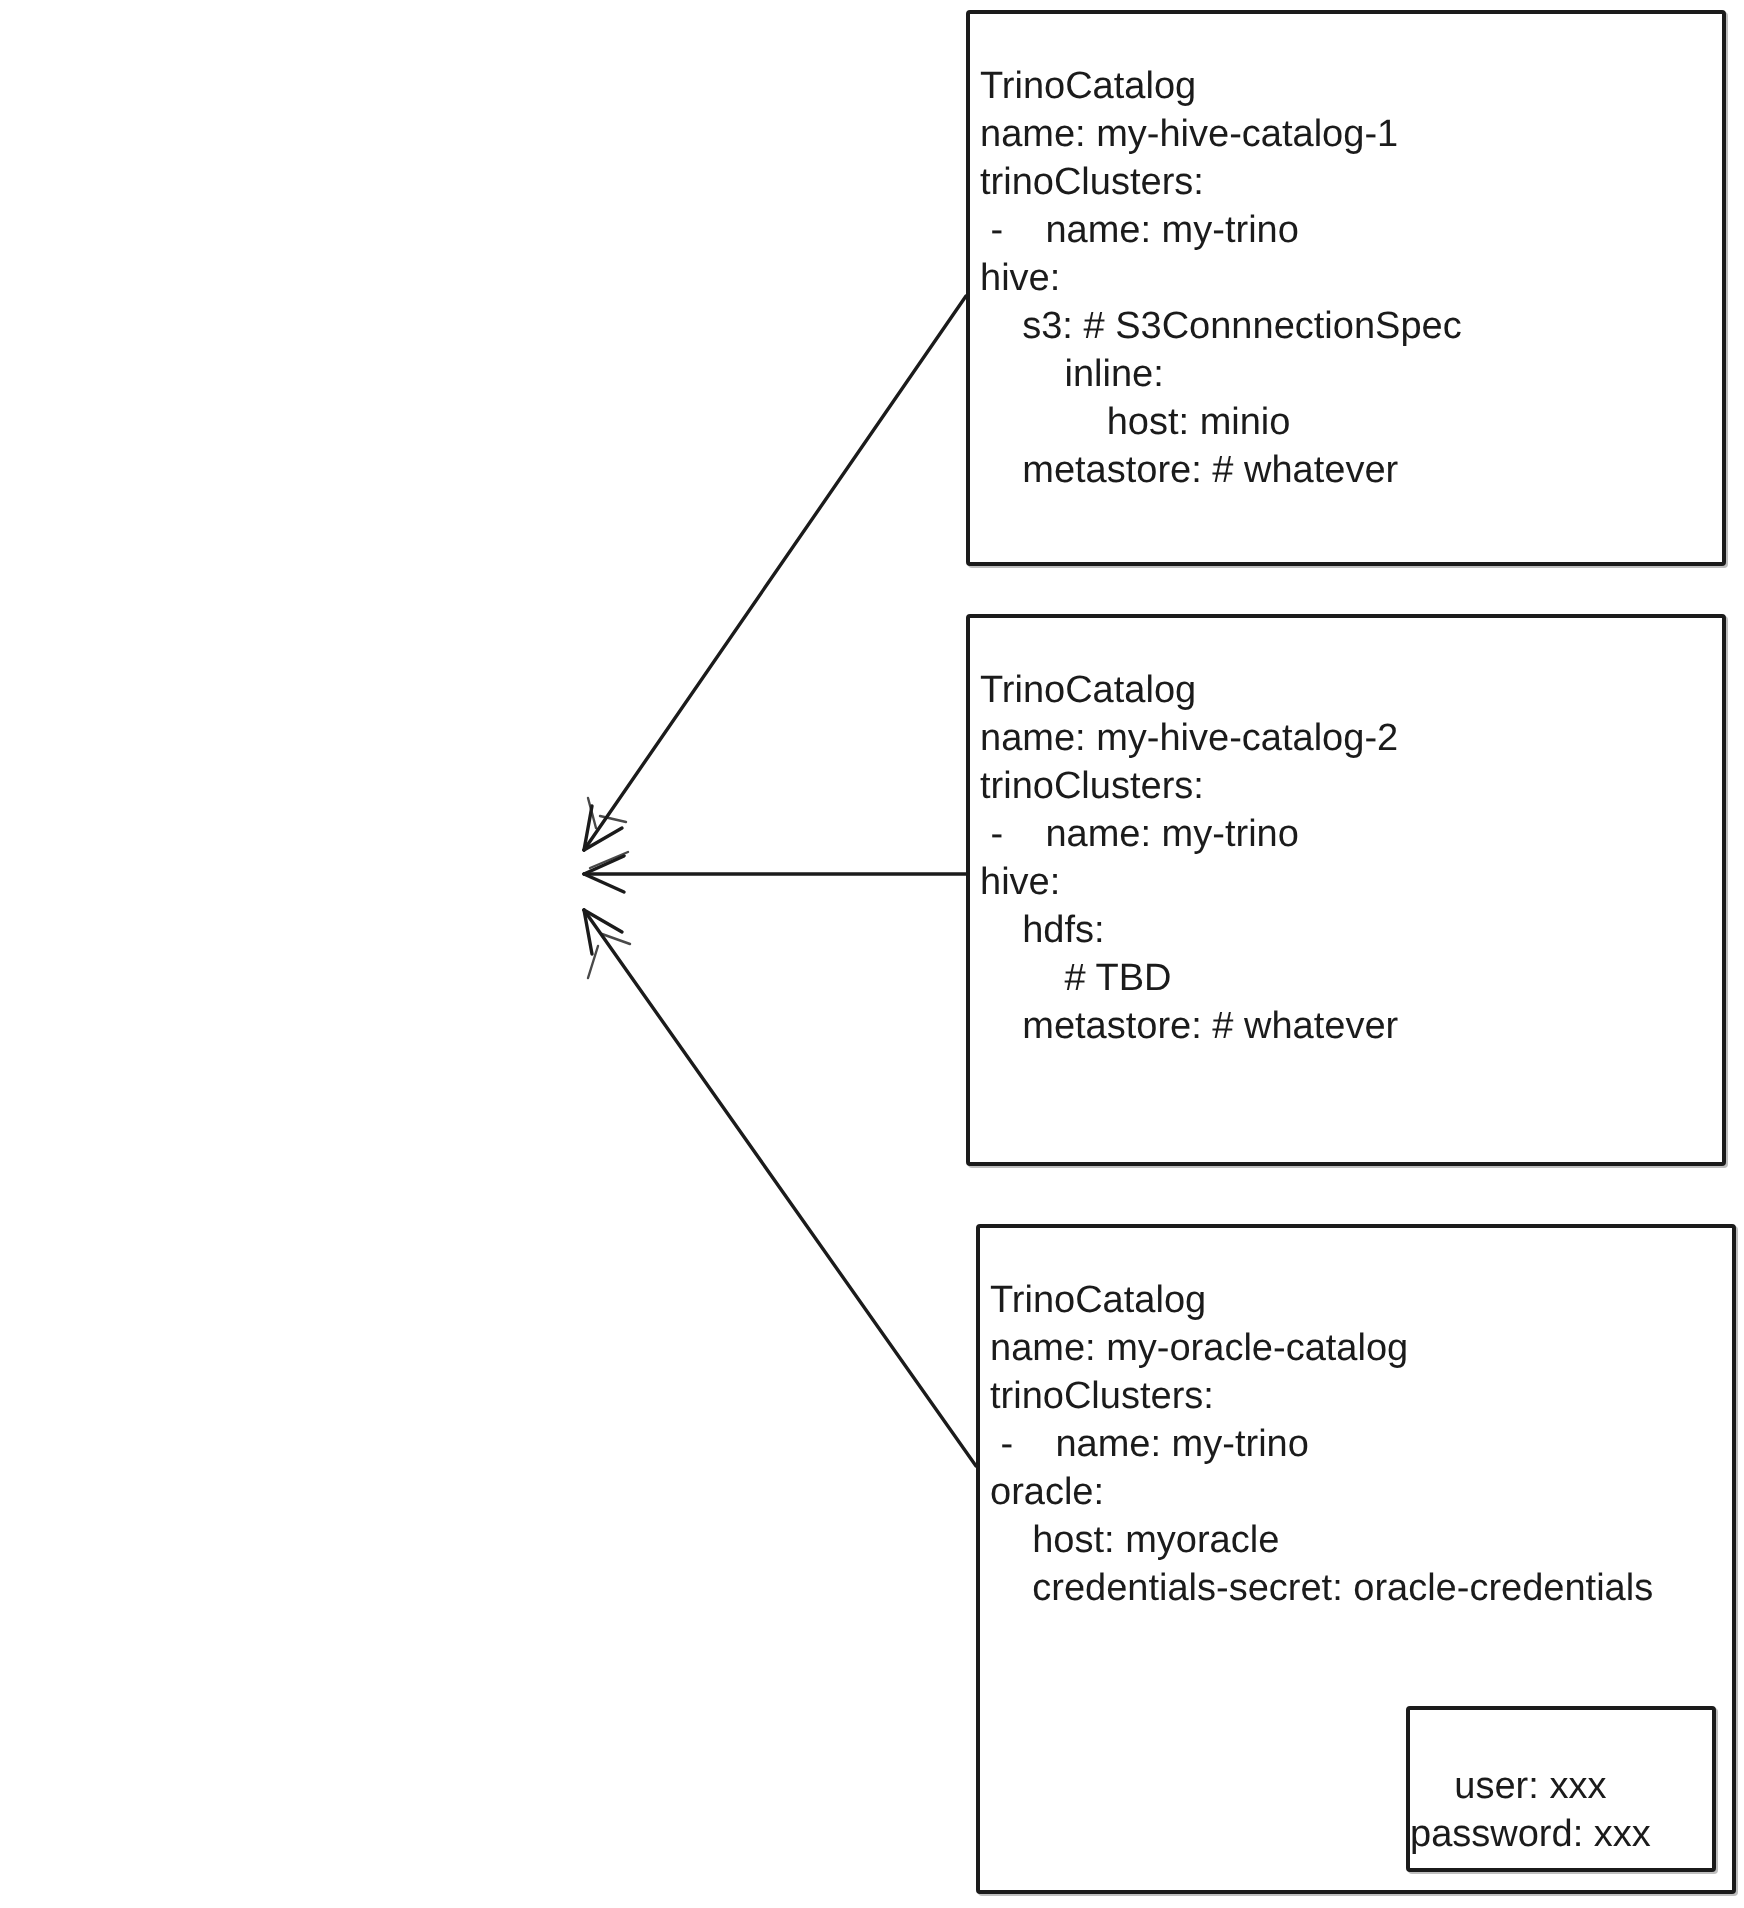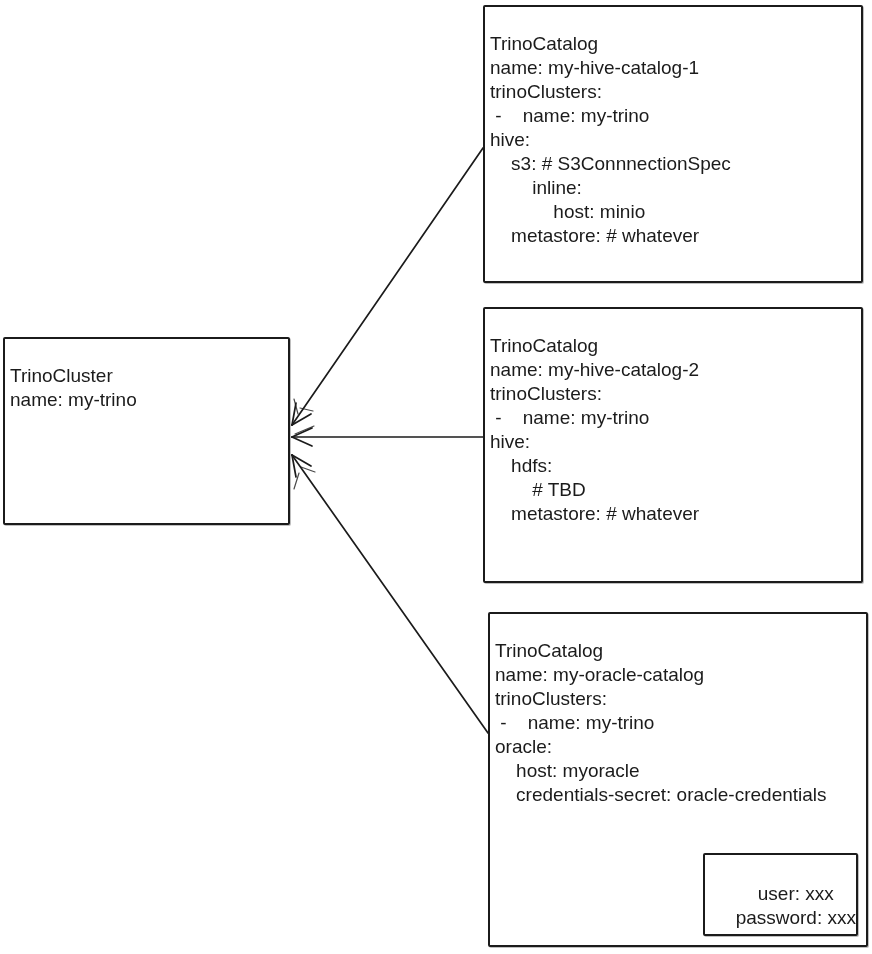--- a/index.html
+++ b/index.html
@@ -40,21 +40,21 @@
     color: var(--ink);
     padding: 3px 5px;
     margin-top: 22px;
   }
   .node-cluster   { left: 3px;   top: 337px; width: 287px; height: 188px; }
   .node-catalog-1 { left: 483px; top: 5px;   width: 380px; height: 278px; }
   .node-catalog-2 { left: 483px; top: 307px; width: 380px; height: 276px; }
   .node-catalog-3 { left: 488px; top: 612px; width: 380px; height: 335px; }
   .node-secret {
     left: 703px; top: 853px; width: 155px; height: 83px;
-    display: flex; align-items: center; justify-content: flex-end;
+    display: flex; align-items: center; justify-content: flex-start;
   }
   .node-secret pre {
     text-align: center;
     padding: 0;
   }
   .sketch-line {
     stroke: var(--ink);
     stroke-width: 1.7;
     fill: none;
     stroke-linecap: round;
@@ -92,24 +92,20 @@
     </g>
 
     <g>
       <path class="sketch-line" d="M757,814 Q762,839 787,851"></path>
       <path class="sketch-line faint" d="M747,822 Q760,840 780,849"></path>
       <path class="sketch-line" d="M787,851 L770,850"></path>
       <path class="sketch-line" d="M787,851 L777,838"></path>
     </g>
   </svg>
 
-  <div class="node node-cluster">
-    <pre>TrinoCluster
-name: my-trino</pre>
-  </div>
 
   <div class="node node-catalog-1">
     <pre>TrinoCatalog
 name: my-hive-catalog-1
 trinoClusters:
  -    name: my-trino
 hive:
     s3: # S3ConnnectionSpec
         inline:
             host: minio

